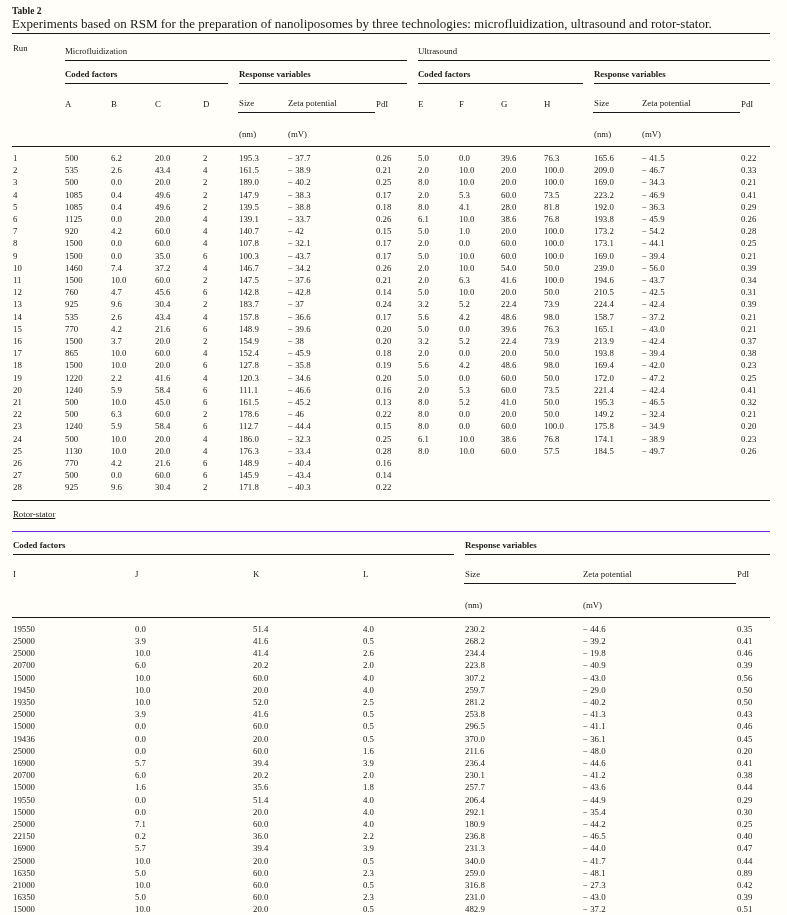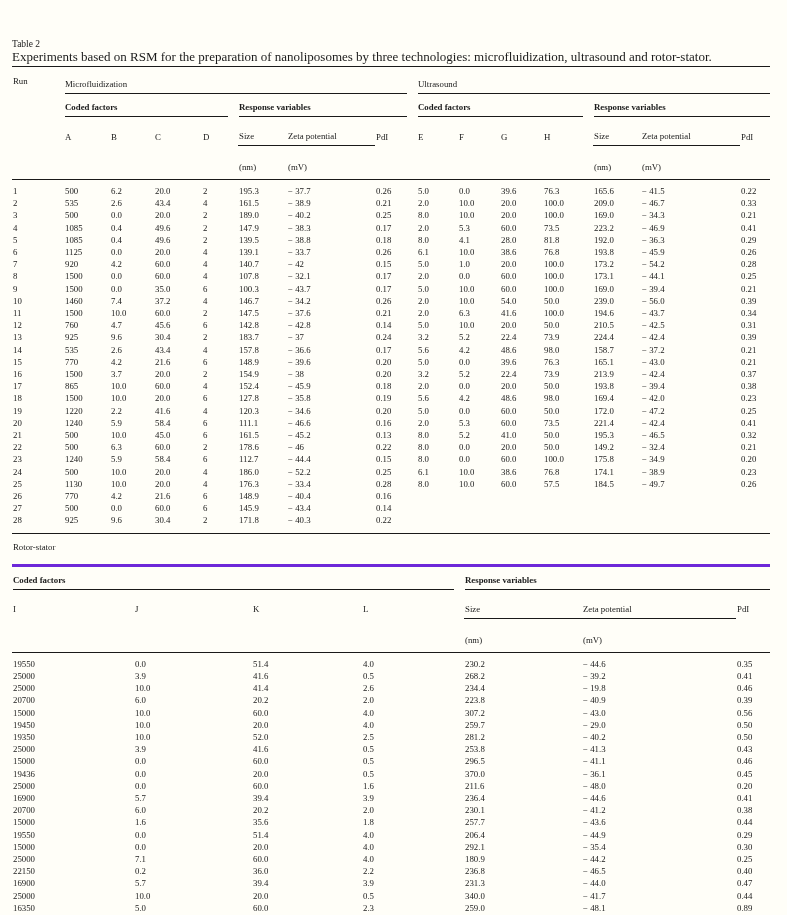--- a/index.html
+++ b/index.html
@@ -3,21 +3,21 @@
 <meta charset="utf-8">
 <style>
   html,body { margin:0; padding:0; }
   body {
     width:787px; height:915px;
     background:#fffef8;
     color:#1a1a1a;
     font-family:"Liberation Serif","DejaVu Serif",serif;
   }
   .page { padding:5px 16px 0 12px; }
-  .title { font-weight:normal; font-size:9.5px; line-height:12px;margin-top:33px; }
+  .title { font-weight:bold; font-size:9.5px; line-height:12px; }
   .caption { font-size:13px; line-height:12px; margin:1px 0 3px 0; }
 
   table { border-collapse:collapse; table-layout:fixed; width:758px; }
   th, td {
     font-weight:normal; text-align:left;
     font-size:8.8px; padding:0 0 0 1px;
     white-space:nowrap; overflow:hidden;
   }
   thead th { vertical-align:bottom; }
   .uline { border-bottom:1px solid #1a1a1a; padding-bottom:4px; }
@@ -26,21 +26,21 @@
   .t1 { border-top:1.5px solid #1a1a1a; border-bottom:1.5px solid #1a1a1a; }
   .t2 { border-bottom:1.8px solid #1a1a1a; }
   thead { border-bottom:1.2px solid #1a1a1a; }
 
   tr.h1 th { height:27px; }
   th.run { vertical-align:top; padding-top:9px; }
   tr.h2 th { height:23px;font-weight:bold; }
   tr.h3 th { height:24px; padding-bottom:4px; }
   th.su { border-bottom:1px solid #1a1a1a;margin-left:22px; }
   tr.h4 th { height:26px; padding-bottom:7px; }
-  tr.rs th { height:27px; vertical-align:middle; border-bottom:3px solid #6d28d9; padding-bottom:3px; }
+  tr.rs th { height:27px; vertical-align:middle; border-bottom:1px solid #6d28d9; padding-bottom:3px;text-decoration:underline; }
 
   td { height:12.2px; line-height:12.2px; }
   tbody tr:first-child td { padding-top:5px; }
   .t1 tbody tr:last-child td { padding-bottom:6px; }
   .t2 tbody tr:last-child td { padding-bottom:4px; }
 </style>
 </head>
 <body>
 
 <div class="page">
@@ -514,21 +514,21 @@
           <td>− 34.9</td>
           <td>0.20</td>
         </tr>
         <tr>
           <td>24</td>
           <td>500</td>
           <td>10.0</td>
           <td>20.0</td>
           <td>4</td>
           <td>186.0</td>
-          <td>− 52.2</td>
+          <td>− 32.3</td>
           <td>0.25</td>
           <td>6.1</td>
           <td>10.0</td>
           <td>38.6</td>
           <td>76.8</td>
           <td>174.1</td>
           <td>− 38.9</td>
           <td>0.23</td>
         </tr>
         <tr>

